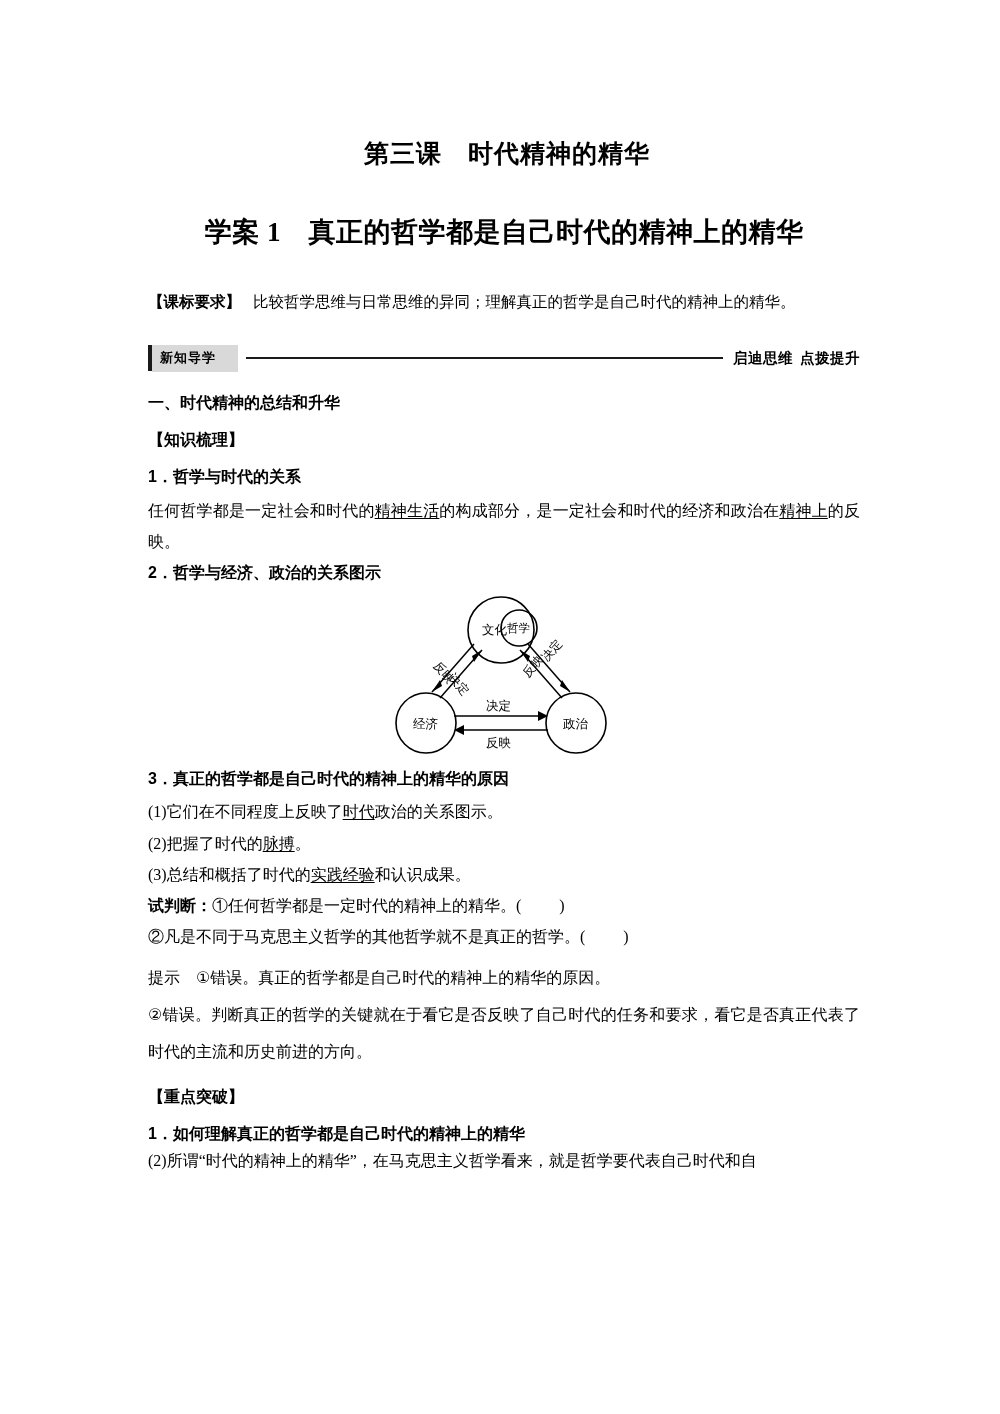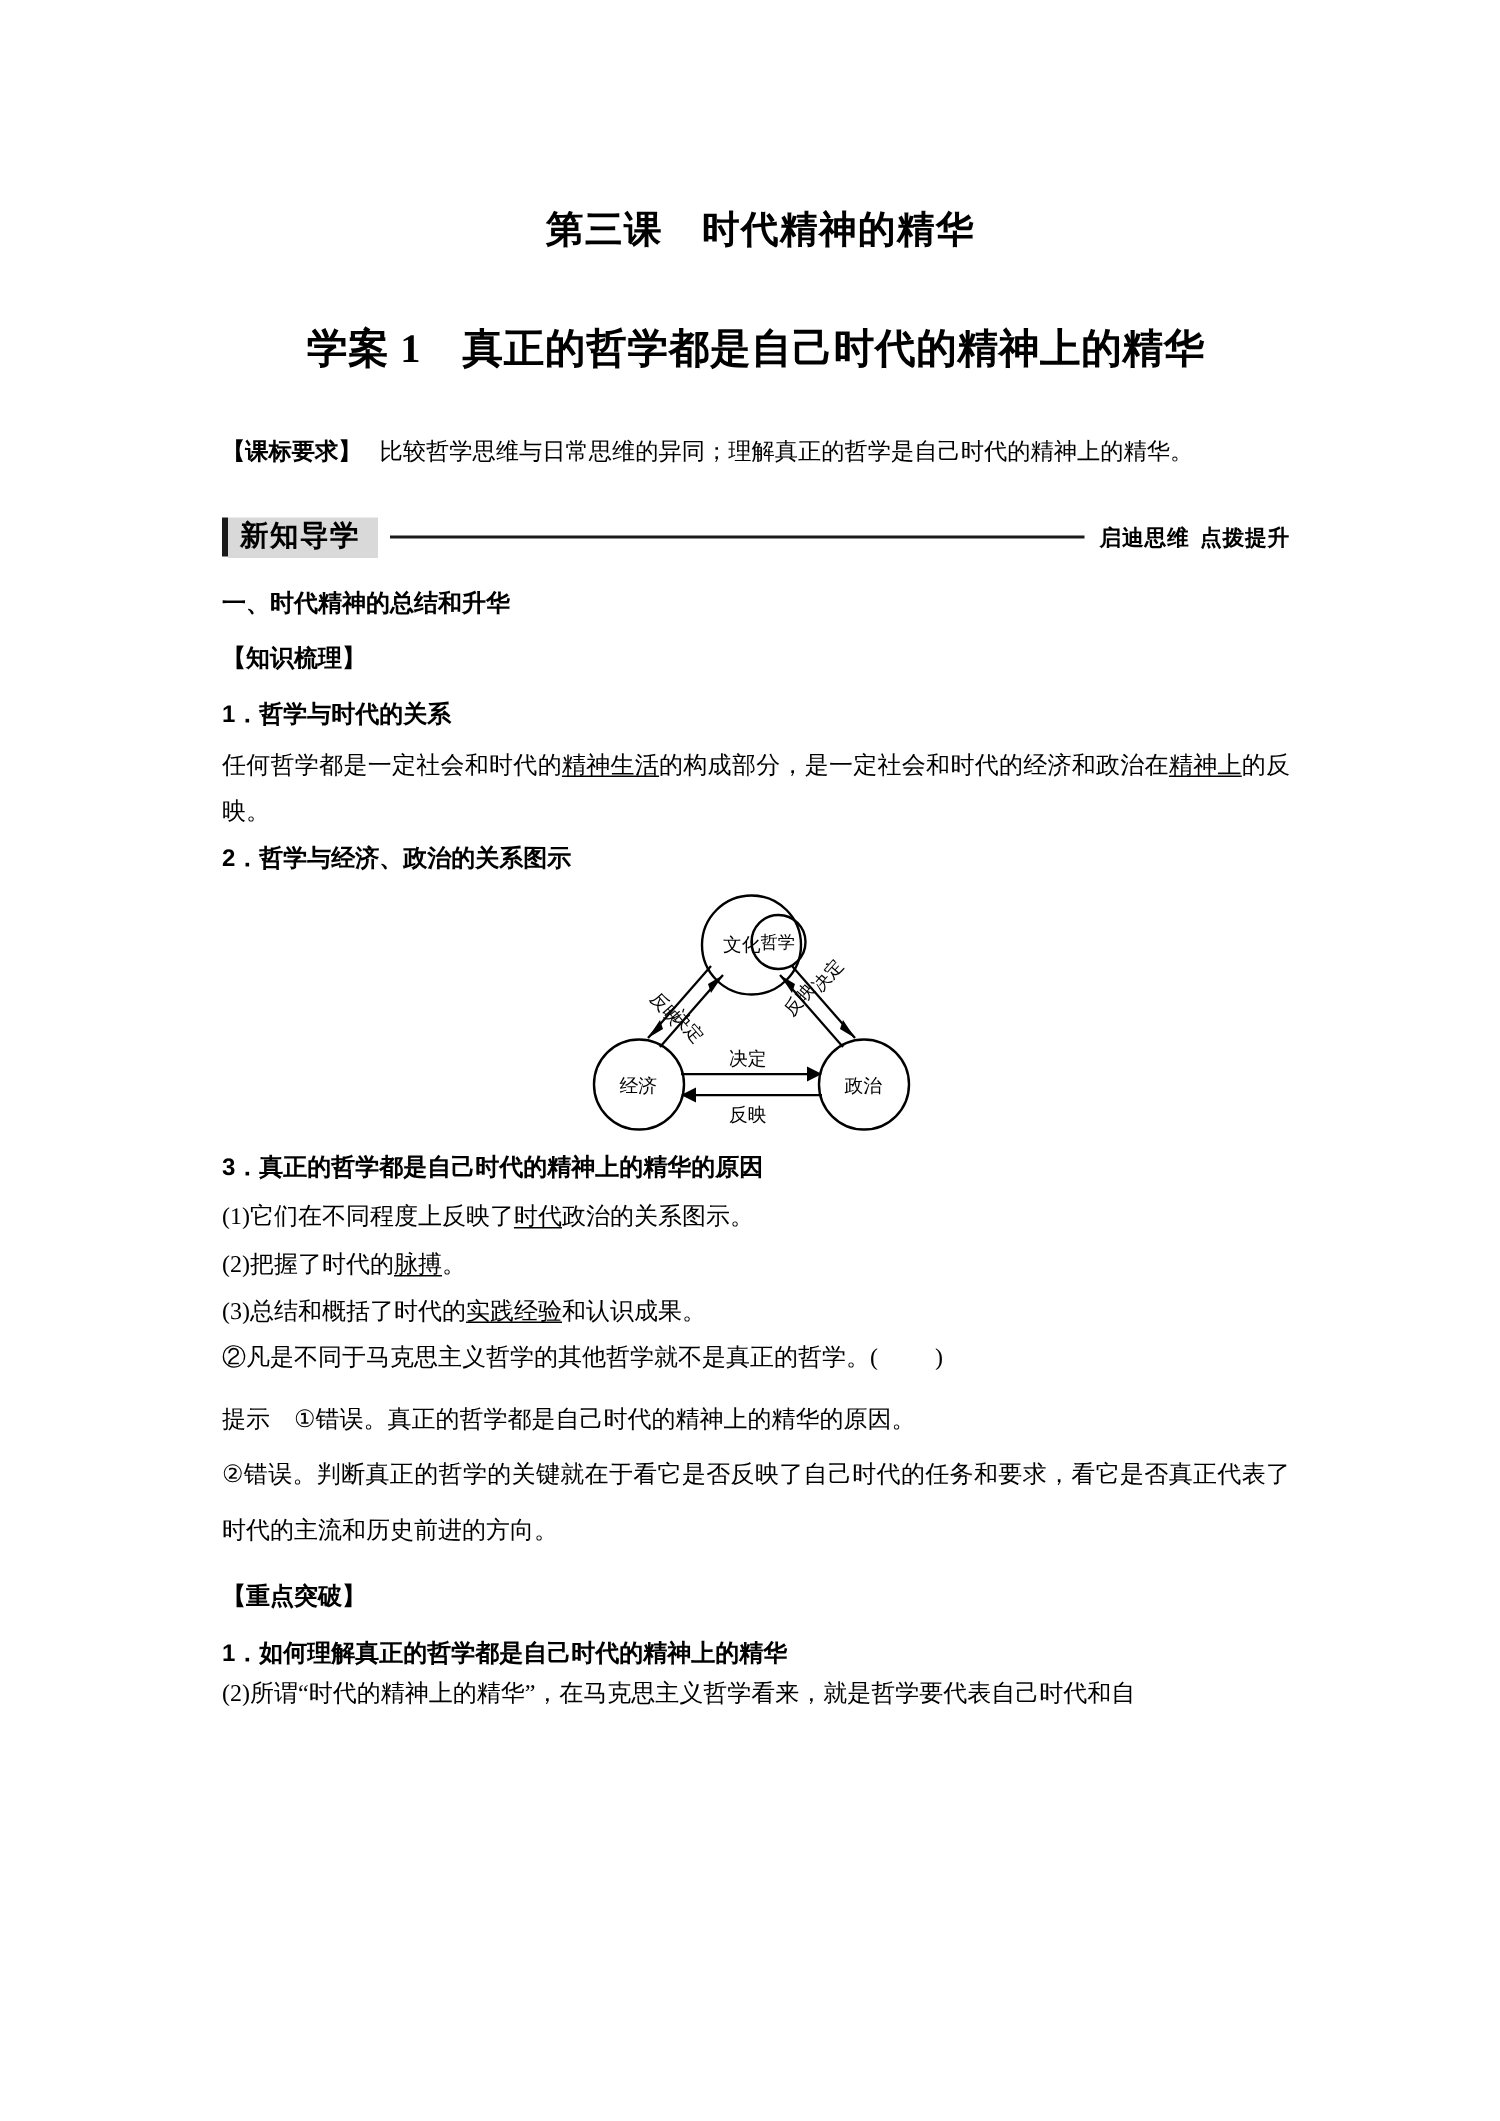--- a/index.html
+++ b/index.html
@@ -70,23 +70,23 @@
   .banner-bar {
     width: 4px;
     height: 26px;
     background: #1a1a1a;
     flex: 0 0 auto;
   }
   .banner-chip {
     background: #d9d9d9;
     font-family: "Liberation Sans", "DejaVu Sans", sans-serif;
     font-weight: bold;
-    font-size: 19px;
+    font-size: 13px;
     letter-spacing: 1px;
-    padding: 2px 12px 3px 8px;
+    padding: 2px 22px 3px 8px;
     line-height: 22px;
     color: #000;
     flex: 0 0 auto;
   }
   .banner-rule {
     flex: 1 1 auto;
     height: 2px;
     background: #1a1a1a;
     margin: 0 10px 0 8px;
   }
@@ -264,20 +264,23 @@
     </div>
 
     <div class="para">
       <span>(2)把握了时代的</span><span class="u">脉搏</span><span>。</span>
     </div>
 
     <div class="para">
       <span>(3)总结和概括了时代的</span><span class="u">实践经验</span><span>和认识成果。</span>
     </div>
 
+    <div class="para">
+      <span style="font-weight:bold">试判断：</span><span>①任何哲学都是一定时代的精神上的精华。(</span><span class="blank-paren"></span><span>)</span>
+    </div>
 
     <div class="para">
       <span>②凡是不同于马克思主义哲学的其他哲学就不是真正的哲学。(</span><span class="blank-paren"></span><span>)</span>
     </div>
 
     <div class="sans-para" style="margin-top:8px">
       <span>提示</span><span style="display:inline-block;width:16px"></span><span>①错误。真正的哲学都是自己时代的精神上的精华的原因。</span>
     </div>
 
     <div class="sans-para">②错误。判断真正的哲学的关键就在于看它是否反映了自己时代的任务和要求，看它是否真正代表了时代的主流和历史前进的方向。</div>

